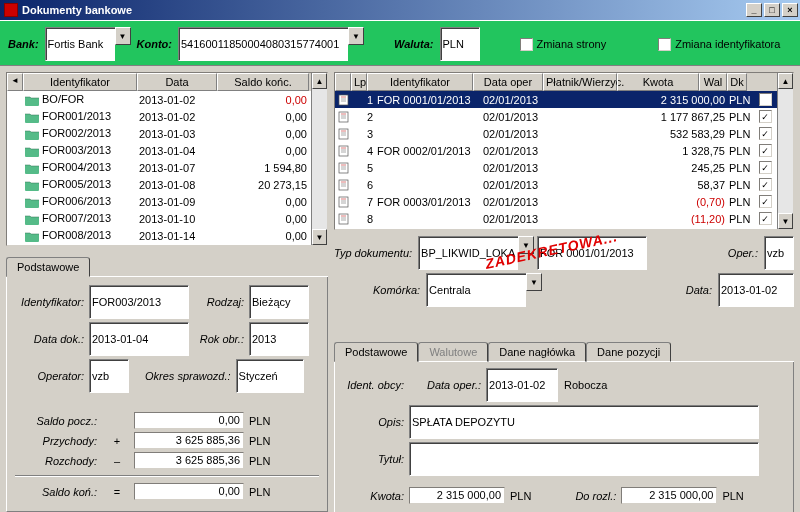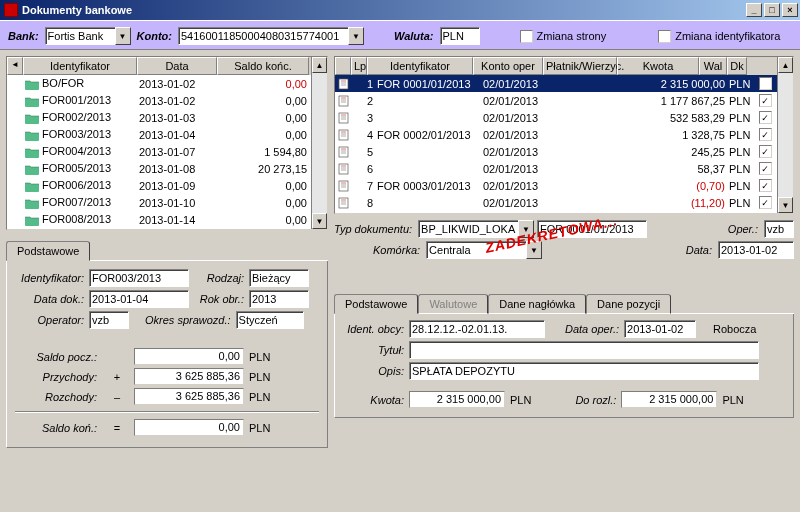--- a/index.html
+++ b/index.html
@@ -45,33 +45,33 @@
     font-size: 9px;
     font-family: "Marlett", "Arial", sans-serif;
   }
   .toolbar-row {
     display: flex;
     align-items: center;
     padding: 6px 8px 4px 8px;
     gap: 6px;
     border-bottom: 1px solid #808080;
     border-top: 1px solid #fff;
-    background: #c4b5fd;
+    background: #22c55e;
   }
   .label { font-style: italic; font-weight: bold; }
   .input, select {
     background: #fff;
     border: 1px solid #808080;
     border-right-color: #fff;
     border-bottom-color: #fff;
     box-shadow: inset 1px 1px 0 #404040;
     padding: 1px 2px;
     font-family: inherit;
     font-size: 11px;
-    height: 18px;
+    height: 34px;
   }
   .checkbox {
     width: 13px; height: 13px;
     border: 1px inset #d4d0c8;
     background: #fff;
     margin-right: 4px;
     display: inline-flex;
     align-items: center;
     justify-content: center;
     font-size: 9px;
@@ -420,21 +420,21 @@
     </div>
   </div>
 
   <div class="panel right-panel" style="position:relative;">
     <div class="grid" style="height:158px; display:flex;">
       <div style="flex:1;">
         <div class="grid-head">
           <div class="colbtn"></div>
           <div class="col" style="width:16px">Lp</div>
           <div class="col" style="width:106px">Identyfikator</div>
-          <div class="col" style="width:70px">Konto oper</div>
+          <div class="col" style="width:70px">Data oper</div>
           <div class="col" style="width:74px">Płatnik/Wierzyc.</div>
           <div class="col" style="width:82px">Kwota</div>
           <div class="col" style="width:28px">Wal</div>
           <div class="col" style="width:20px">Dk</div>
         </div>
         <div class="grid-body" id="right-grid-body">
             <div class="grid-row selected">
               <span class="cell" style="width:16px;text-align:center"><span class="doc-icon"><svg viewBox="0 0 14 12">
                     <rect x="2" y="1" width="9" height="10" fill="#fff" stroke="#555" stroke-width="0.7"></rect>
                     <line x1="4" y1="3" x2="9" y2="3" stroke="#c44" stroke-width="0.7"></line>
@@ -608,32 +608,31 @@
 
     <div class="tabstrip">
       <div class="tab active">Podstawowe</div>
       <div class="tab inactive">Walutowe</div>
       <div class="tab">Dane nagłówka</div>
       <div class="tab">Dane pozycji</div>
     </div>
     <div class="tabcontent" style="padding:6px 8px;">
       <div class="form-row">
         <span class="form-lbl" style="width:64px">Ident. obcy:</span>
-        <input class="input" style="width: 136px;" value="28.12.12.-02.01.13.">
         <span class="form-lbl" style="margin-left:18px">Data oper.:</span>
         <input class="input" style="width: 72px;" value="2013-01-02">
-        <span style="margin-left:15px">Robocza</span>
+        <span style="margin-left:4px">Robocza</span>
+      </div>
+      <div class="form-row">
+        <span class="form-lbl" style="width:64px">Opis:</span>
+        <input class="input" style="width: 350px;" value="SPŁATA DEPOZYTU">
       </div>
       <div class="form-row">
         <span class="form-lbl" style="width:64px">Tytuł:</span>
         <input class="input" style="width: 350px;" value="">
-      </div>
-      <div class="form-row">
-        <span class="form-lbl" style="width:64px">Opis:</span>
-        <input class="input" style="width: 350px;" value="SPŁATA DEPOZYTU">
       </div>
       <div style="height:8px"></div>
       <div class="form-row">
         <span class="form-lbl" style="width:64px">Kwota:</span>
         <span class="display-field" style="width:96px">2 315 000,00</span>
         <span style="margin-left:3px">PLN</span>
         <span style="width:40px"></span>
         <span class="form-lbl">Do rozl.:</span>
         <span class="display-field" style="width:96px">2 315 000,00</span>
         <span style="margin-left:3px">PLN</span>

